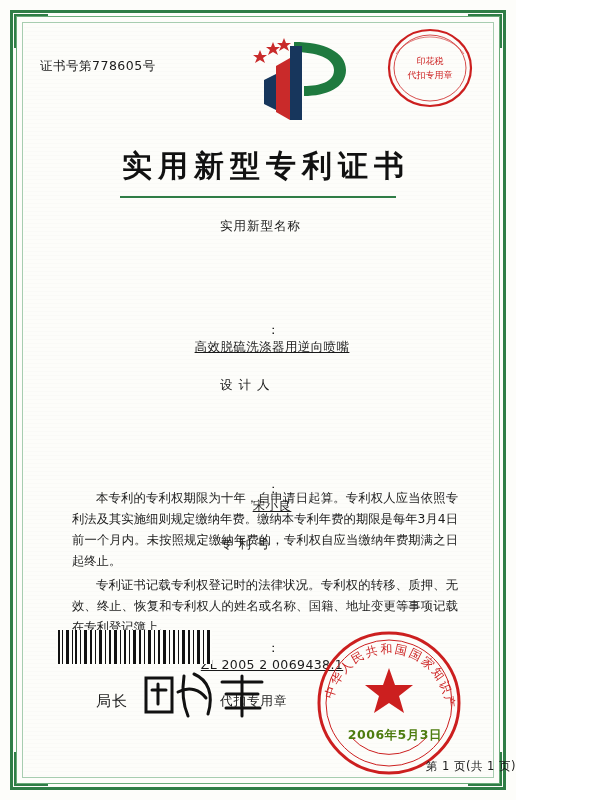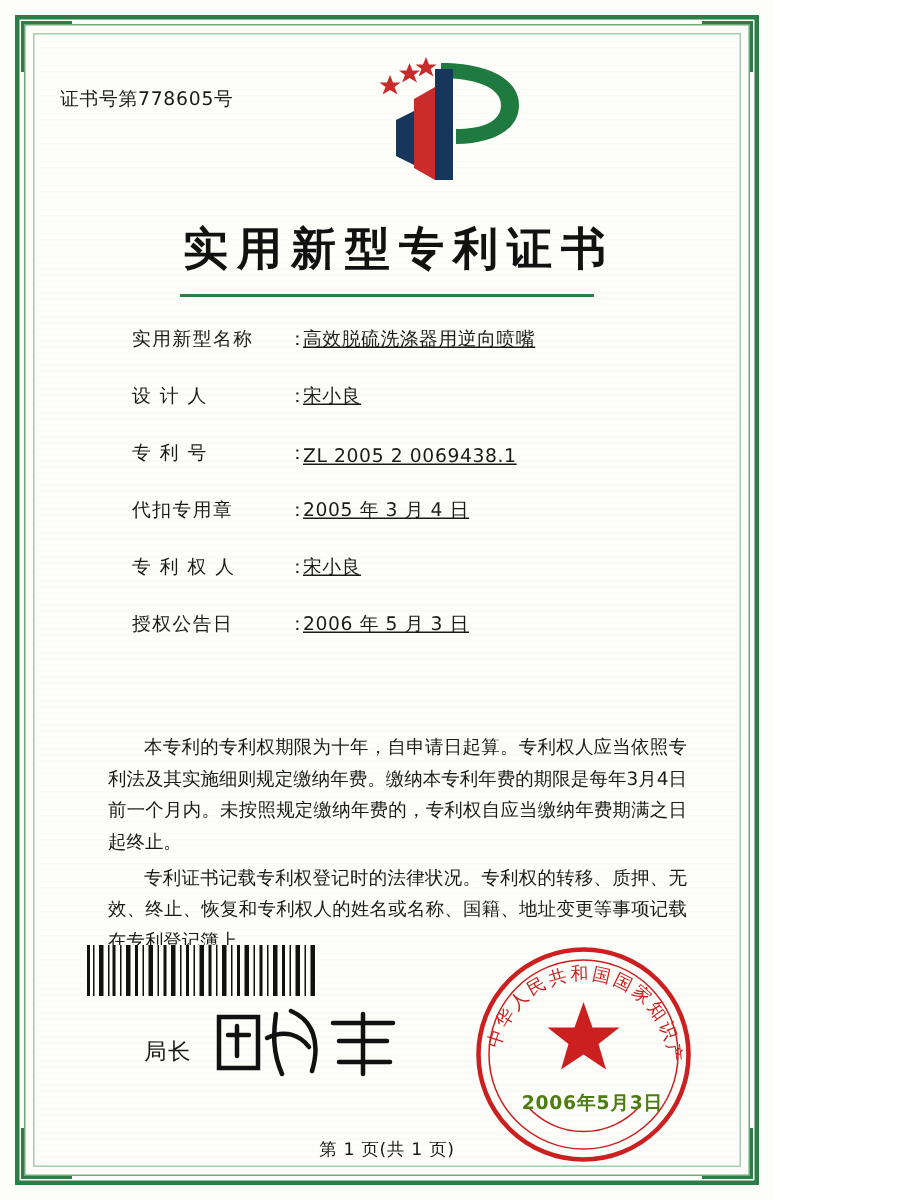--- a/index.html
+++ b/index.html
@@ -102,23 +102,24 @@
   }
 
   .fields {
     position: absolute;
     left: 88px;
     top: 218px;
     right: 60px;
   }
   .field-row {
     display: flex;
-    align-items: flex-end;
+    align-items: center;
     margin-bottom: 21px;
     font-size: 12.5px;
+    flex-direction: column;
   }
   .field-label {
     width: 104px;
     flex: 0 0 104px;
     letter-spacing: 1px;
     color: #1a1a1a;
   }
   .field-colon {
     width: 10px;
     flex: 0 0 10px;
@@ -185,21 +186,21 @@
     color: #4d7c0f;
     font-weight: bold;
     text-align: center;
   }
 
   .page-no {
     position: absolute;
     left: 0;
     right: 0;
     bottom: 26px;
-    text-align: center;
+    text-align: right;
     font-size: 11.5px;
     letter-spacing: 0.5px;
   }
 
   
   .texture {
     position: absolute;
     left: 24px; top: 24px; right: 24px; bottom: 24px;
     background:
       repeating-linear-gradient(0deg, rgba(0,0,0,0.012) 0px, rgba(0,0,0,0.012) 1px, transparent 1px, transparent 4px);
@@ -229,20 +230,29 @@
       <path d="M30 30 L44 22 L44 84 L30 76 Z" fill="#c92a2a"></path>
       <path d="M18 44 L30 38 L30 74 L18 68 Z" fill="#17365c"></path>
       <g fill="#c92a2a">
         <polygon points="14,14 16,19 21,19 17,22 19,27 14,24 9,27 11,22 7,19 12,19"></polygon>
         <polygon points="27,6 29,11 34,11 30,14 32,19 27,16 22,19 24,14 20,11 25,11"></polygon>
         <polygon points="38,2 40,7 45,7 41,10 43,15 38,12 33,15 35,10 31,7 36,7"></polygon>
       </g>
     </svg>
   </div>
 
+  <div class="top-seal">
+    <svg width="88" height="88" viewBox="0 0 88 88">
+      <ellipse cx="44" cy="44" rx="41" ry="38" fill="none" stroke="#cc1f1f" stroke-width="2.2"></ellipse>
+      <ellipse cx="44" cy="44" rx="36" ry="33" fill="none" stroke="#cc1f1f" stroke-width="0.8"></ellipse>
+      <text x="44" y="40" font-size="9" fill="#cc1f1f" text-anchor="middle" font-family="DejaVu Serif, serif">印花税</text>
+      <text x="44" y="54" font-size="9" fill="#cc1f1f" text-anchor="middle" font-family="DejaVu Serif, serif">代扣专用章</text>
+      <path d="M10 30 A 40 36 0 0 1 78 30" fill="none" stroke="#cc1f1f" stroke-width="0.6"></path>
+    </svg>
+  </div>
 
   <div class="title">实用新型专利证书</div>
   <div class="title-rule"></div>
 
   <div class="fields">
 
     <div class="field-row">
       <span class="field-label">实用新型名称</span>
       <span class="field-colon">：</span>
       <span class="field-value">高效脱硫洗涤器用逆向喷嘴</span>

